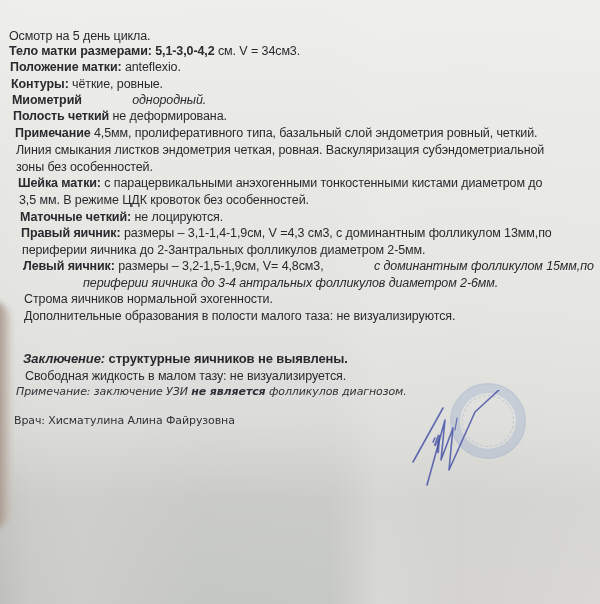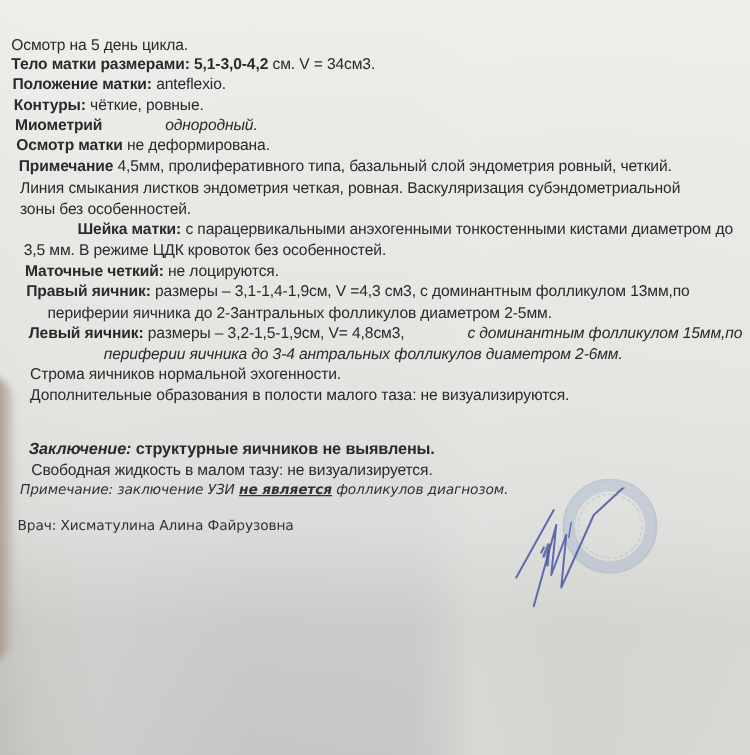--- a/index.html
+++ b/index.html
@@ -62,21 +62,20 @@
     }
     .conclusion .lbl { font-style: italic; }
     .note {
       font-family: "DejaVu Sans", sans-serif;
       font-style: italic;
       font-size: 11px;
       color: #303036;
     }
     .note .u {
       font-weight: bold;
-      text-decoration: underline;
     }
     .doctor {
       font-family: "DejaVu Sans", sans-serif;
       font-size: 11px;
       color: #303036;
     }
     .stamp {
       position: absolute;
       left: 450px;
       top: 383px;
@@ -120,42 +119,42 @@
 
   <div class="line" style="left:11px; top:77px;">
     <span class="b">Контуры:</span><span>  чёткие, ровные.</span>
   </div>
 
   <div class="line" style="left:12px; top:93px;">
     <span class="b">Миометрий</span><span class="i">  однородный.</span>
   </div>
 
   <div class="line" style="left:13px; top:109px;">
-    <span class="b">Осмотр матки</span><span> не деформирована.</span>
+    <span class="b">Полость четкий</span><span> не деформирована.</span>
   </div>
 
   <div class="line" style="left:15px; top:126px;">
     <span class="b">Примечание</span><span>  4,5мм, пролиферативного типа, базальный слой эндометрия ровный, четкий.</span>
   </div>
   <div class="line" style="left:16px; top:143px;">Линия смыкания листков эндометрия четкая, ровная. Васкуляризация субэндометриальной</div>
   <div class="line" style="left:16px; top:160px;">зоны без особенностей.</div>
 
-  <div class="line" style="left:18px; top:176px;margin-left:44px;">
+  <div class="line" style="left:18px; top:176px;">
     <span class="b">Шейка матки:</span><span>     с парацервикальными анэхогенными тонкостенными кистами  диаметром до</span>
   </div>
   <div class="line" style="left:19px; top:193px;">3,5 мм. В режиме ЦДК кровоток без особенностей.</div>
 
   <div class="line" style="left:20px; top:210px;">
     <span class="b">Маточные четкий:</span><span>  не  лоцируются.</span>
   </div>
 
   <div class="line" style="left:21px; top:226px;">
     <span class="b">Правый яичник:</span><span> размеры – 3,1-1,4-1,9см, V =4,3 см3, с доминантным фолликулом 13мм,по</span>
   </div>
-  <div class="line" style="left:22px; top:243px;margin-left:16px;">периферии  яичника до 2-3антральных фолликулов диаметром 2-5мм.</div>
+  <div class="line" style="left:22px; top:243px;">периферии  яичника до 2-3антральных фолликулов диаметром 2-5мм.</div>
 
   <div class="line" style="left:23px; top:259px;">
     <span class="b">Левый яичник:</span><span>  размеры – 3,2-1,5-1,9см, V= 4,8см3, </span><span class="i">с доминантным фолликулом 15мм,по</span>
   </div>
   <div class="line i" style="left:36px; top:276px;">периферии  яичника до 3-4 антральных фолликулов диаметром 2-6мм.</div>
 
   <div class="line" style="left:24px; top:292px;">Строма яичников нормальной эхогенности.</div>
   <div class="line" style="left:24px; top:309px;">Дополнительные образования в полости малого таза:  не визуализируются.</div>
   <div class="line" style="left:25px; top:325px;margin-top:44px;">Свободная жидкость в малом тазу:  не визуализируется.</div>
 

